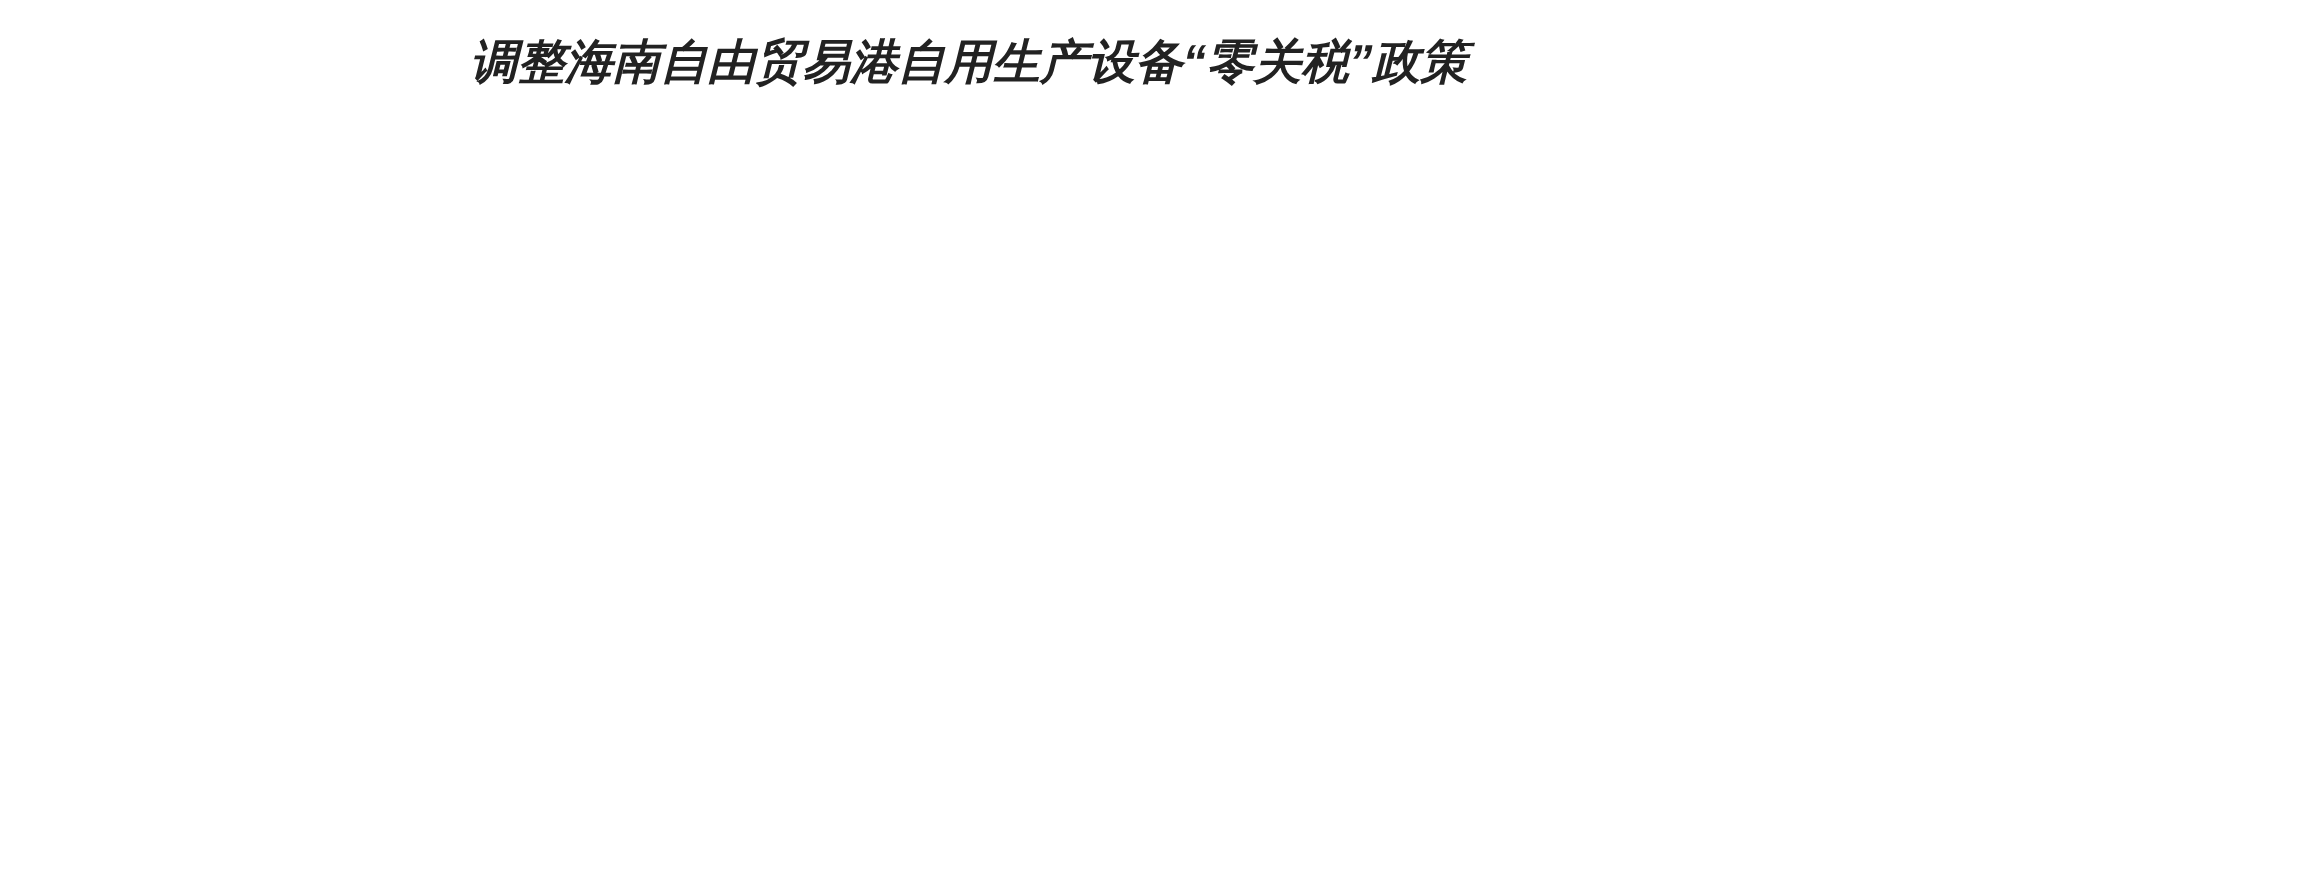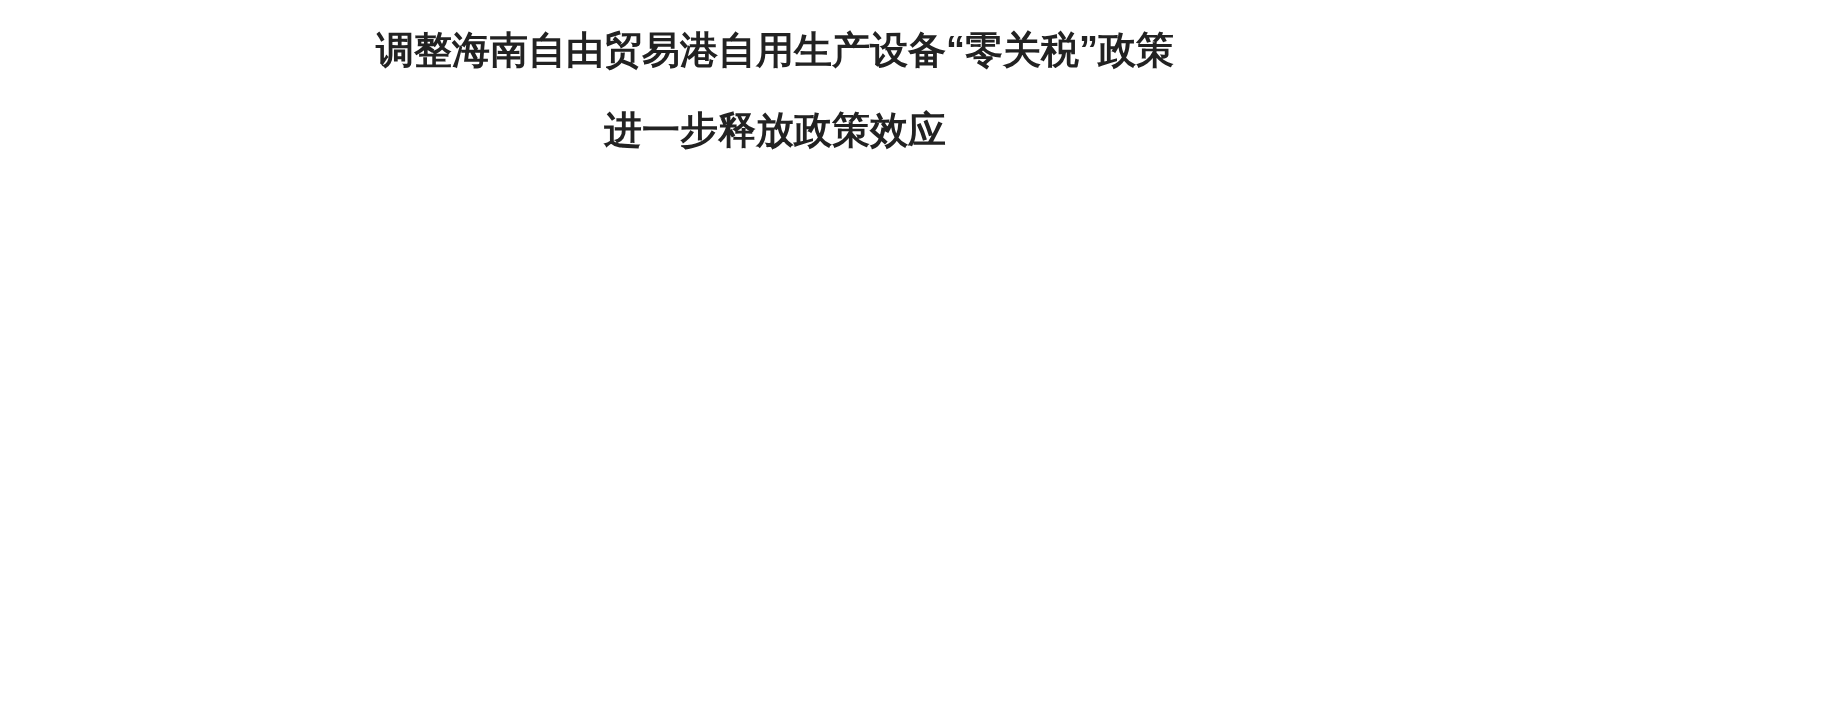--- a/index.html
+++ b/index.html
@@ -1,15 +1,15 @@
 <!DOCTYPE html>
 <html><head>
 <meta charset="utf-8">
 <style>
-  * { margin: 0; padding: 0; box-sizing: border-box; }
+  * { margin: 0; padding: 0; box-sizing: border-box; font-style: italic; }
   html, body {
     background: #ffffff;
     font-family: "Liberation Sans", sans-serif;
   }
   body {
     width: 1846px;
     height: 710px;
     overflow: hidden;
   }
   .page {
@@ -37,19 +37,18 @@
     margin-bottom: 15px;
   }
 </style>
 </head>
 <body>
 
 <div class="page">
 
   <div class="article-title">
     <div>调整海南自由贸易港自用生产设备“零关税”政策</div>
-    <div>进一步释放政策效应</div>
   </div>
 
   <div class="article-body">
   </div>
 
 </div>
 
 </body></html>

